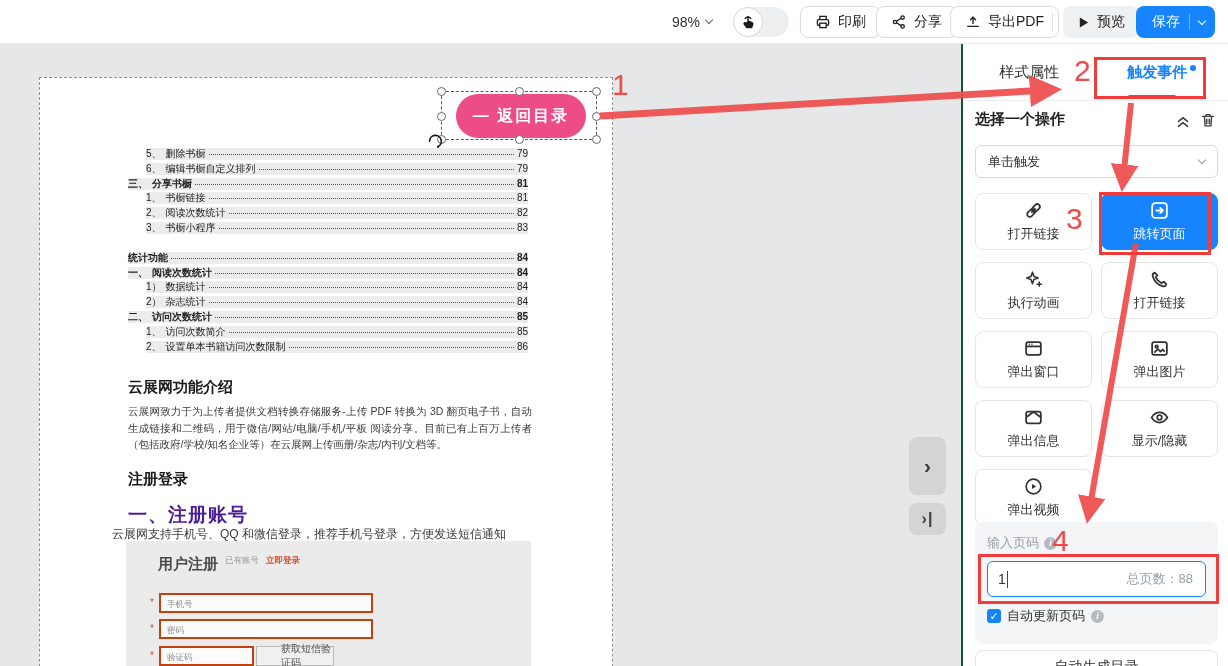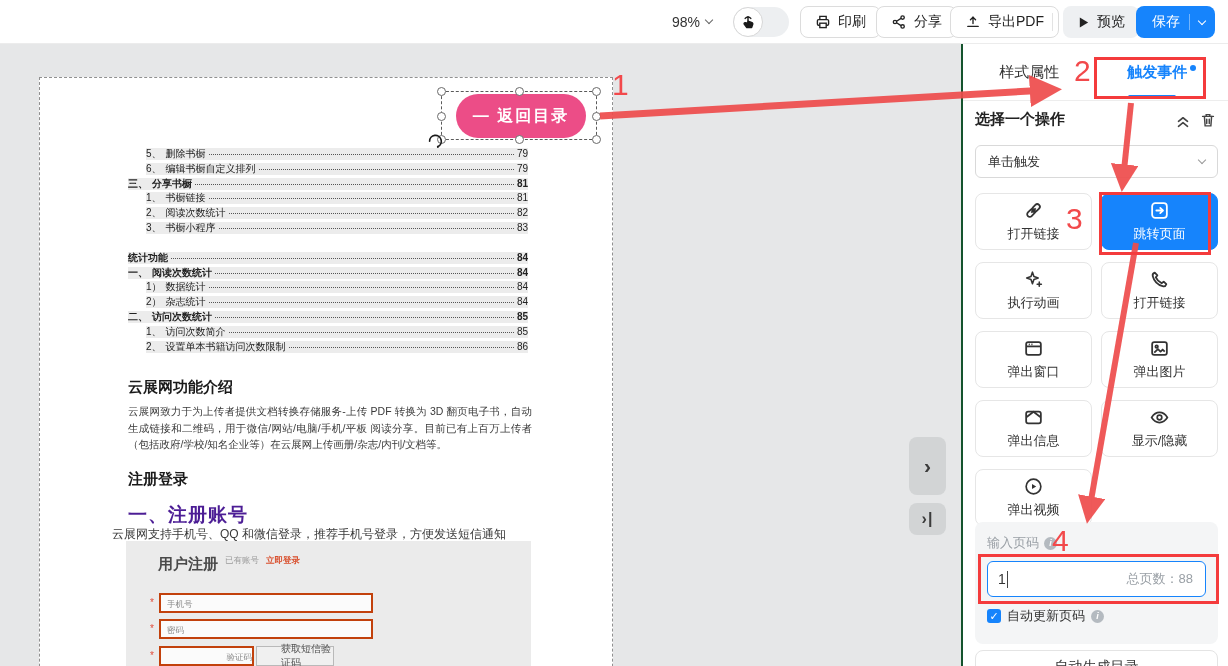--- a/index.html
+++ b/index.html
@@ -59,21 +59,21 @@
   .doc-note { position:absolute; left:72px; font-size:12px; color:#3a3a3a; }
   
   .reg-box { position:absolute; left:86px; top:463px; width:405px; height:240px; background:#ebebeb; }
   .reg-title-row { position:absolute; left:32px; top:14px; display:flex; align-items:flex-start; gap:7px; }
   .reg-title { font-size:15px; font-weight:bold; color:#4a4a4a; }
   .reg-has { font-size:8.5px; color:#9a9a9a; }
   .reg-login { font-size:8.5px; color:#d9502e; font-weight:bold; }
   .reg-field { position:absolute; left:33px; width:214px; height:20px; background:#fbfbfb;
                border:2px solid #c2410c; font-size:8.5px; color:#8a8a8a; line-height:18px; padding-left:6px; }
   .reg-star { position:absolute; left:24px; width:6px; font-size:10px; color:#e04b3a; }
-  .reg-captcha { width:95px;text-align:right; }
+  .reg-captcha { width:95px; }
   .reg-sms-btn { position:absolute; left:130px; width:78px; height:20px; background:#f0f0f0;
                  border:1px solid #b9b9b9; font-size:10px; color:#555; display:flex; align-items:center;
                  justify-content:center;padding-left:24px; }
   
   .nav-btn { position:absolute; background:#d2d4d5; border:none; border-radius:8px; color:#3c3c3c;
              display:flex; align-items:center; justify-content:center; cursor:pointer;
              font-size:21px; font-weight:bold; }
   .nav-next { left:909px; top:393px; width:37px; height:58px; }
   .nav-last { left:909px; top:459px; width:37px; height:32px; font-size:16px; letter-spacing:1px; }
   

